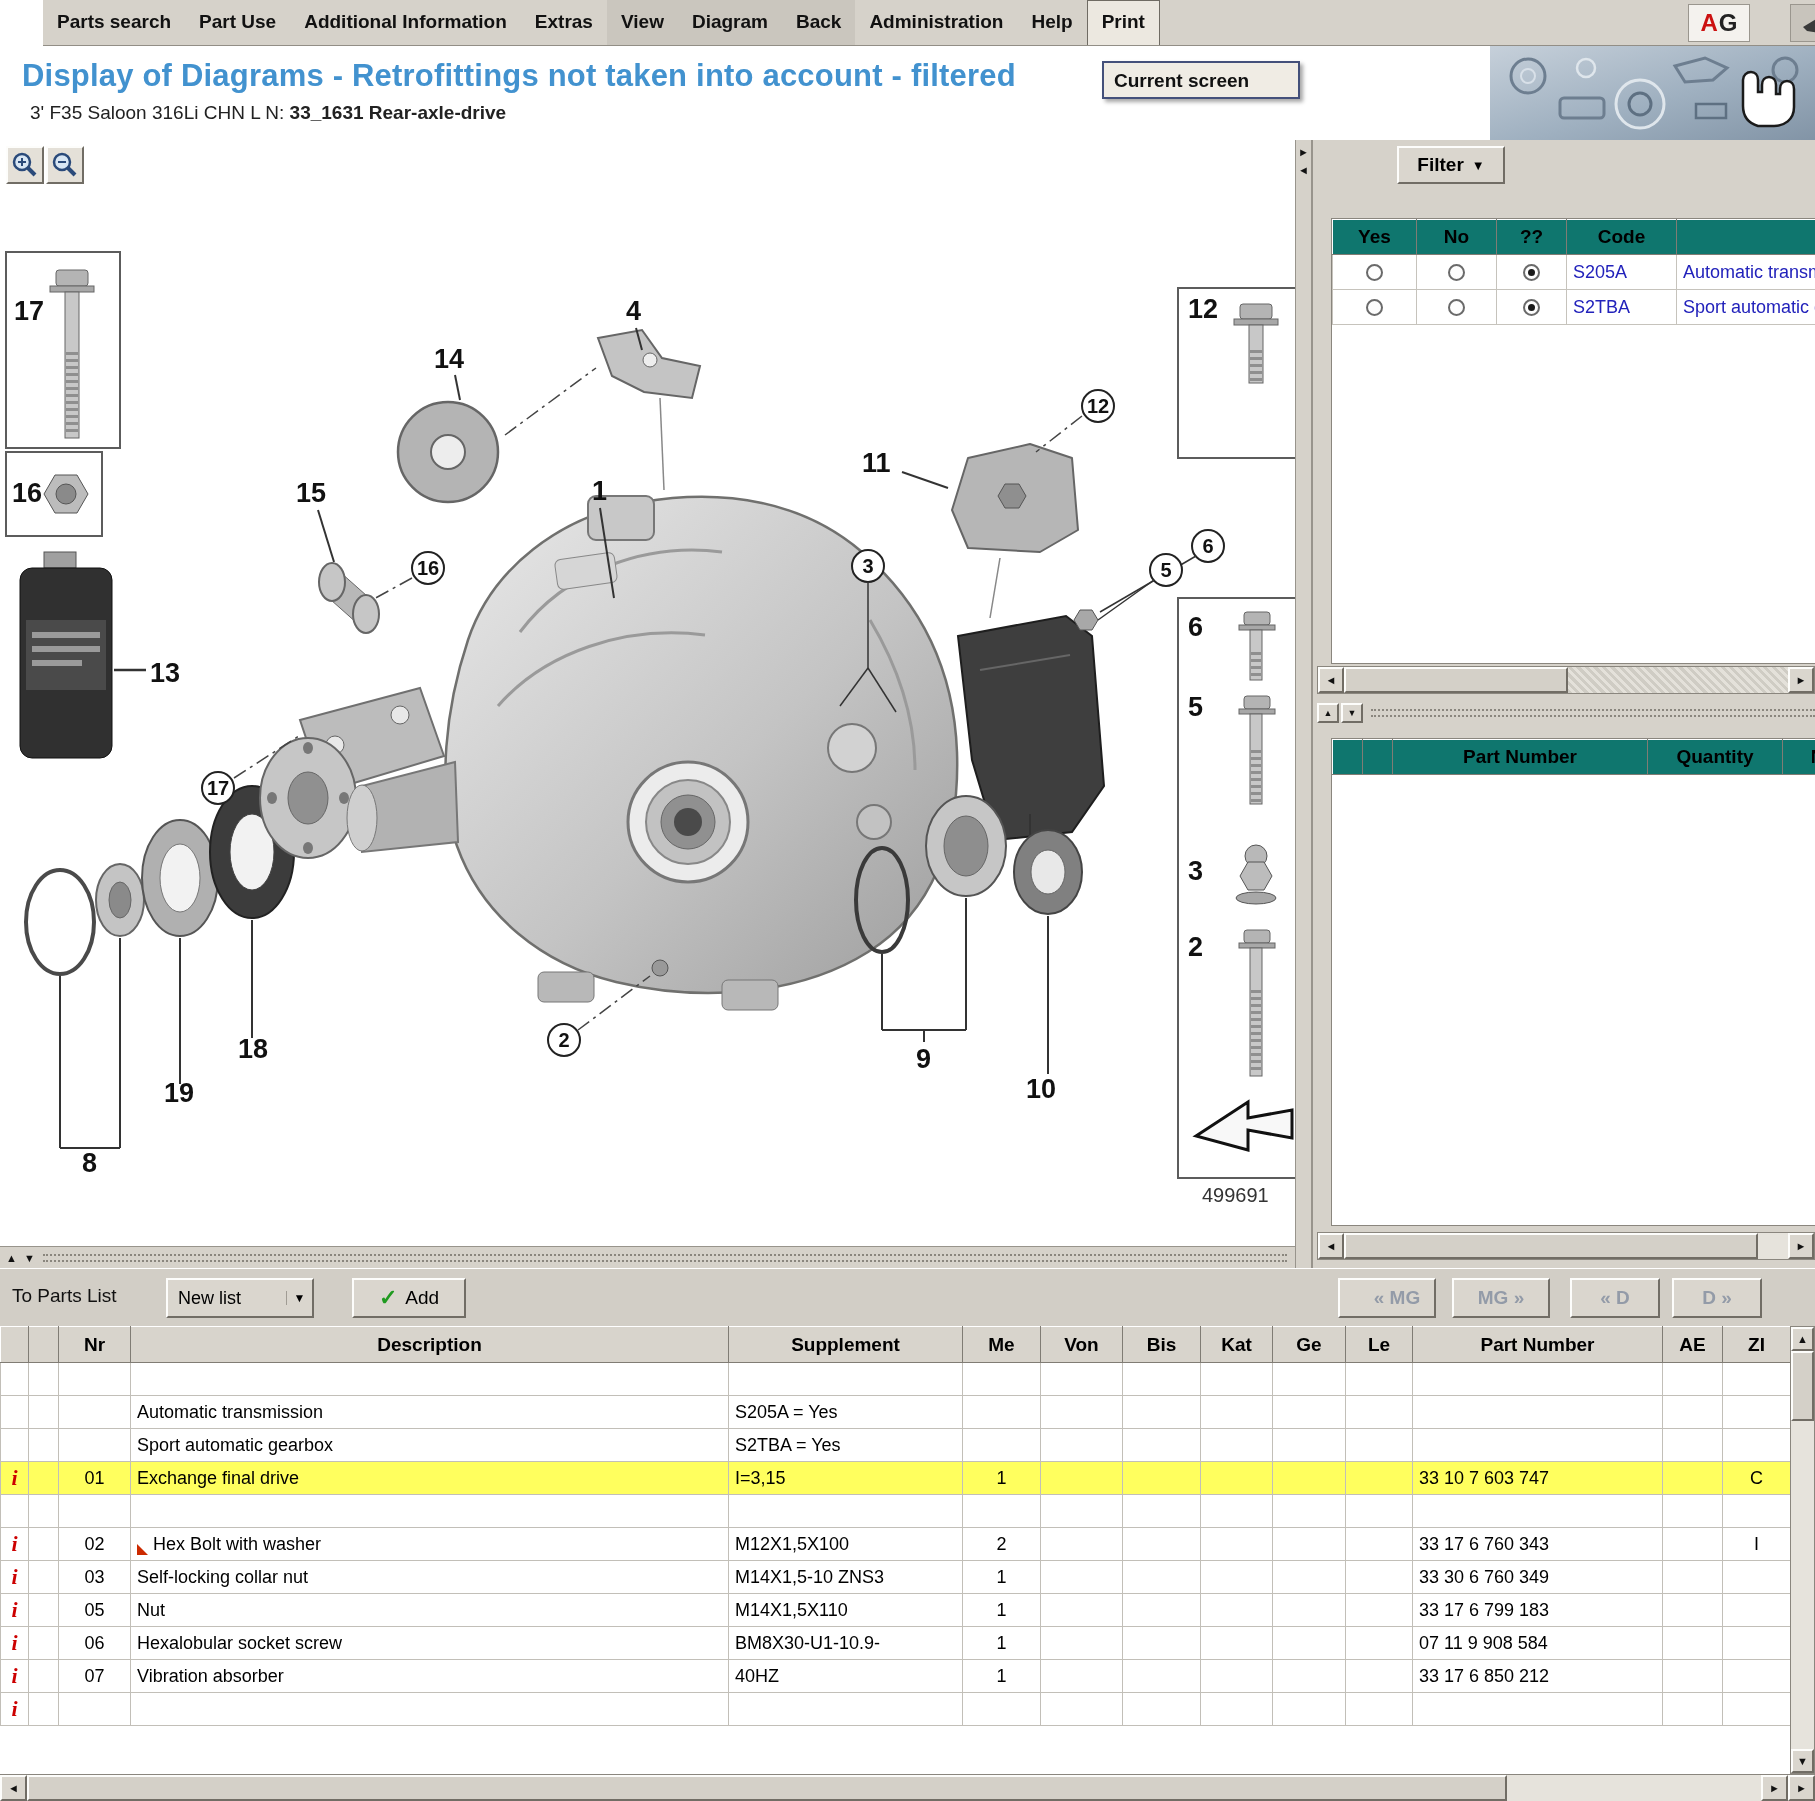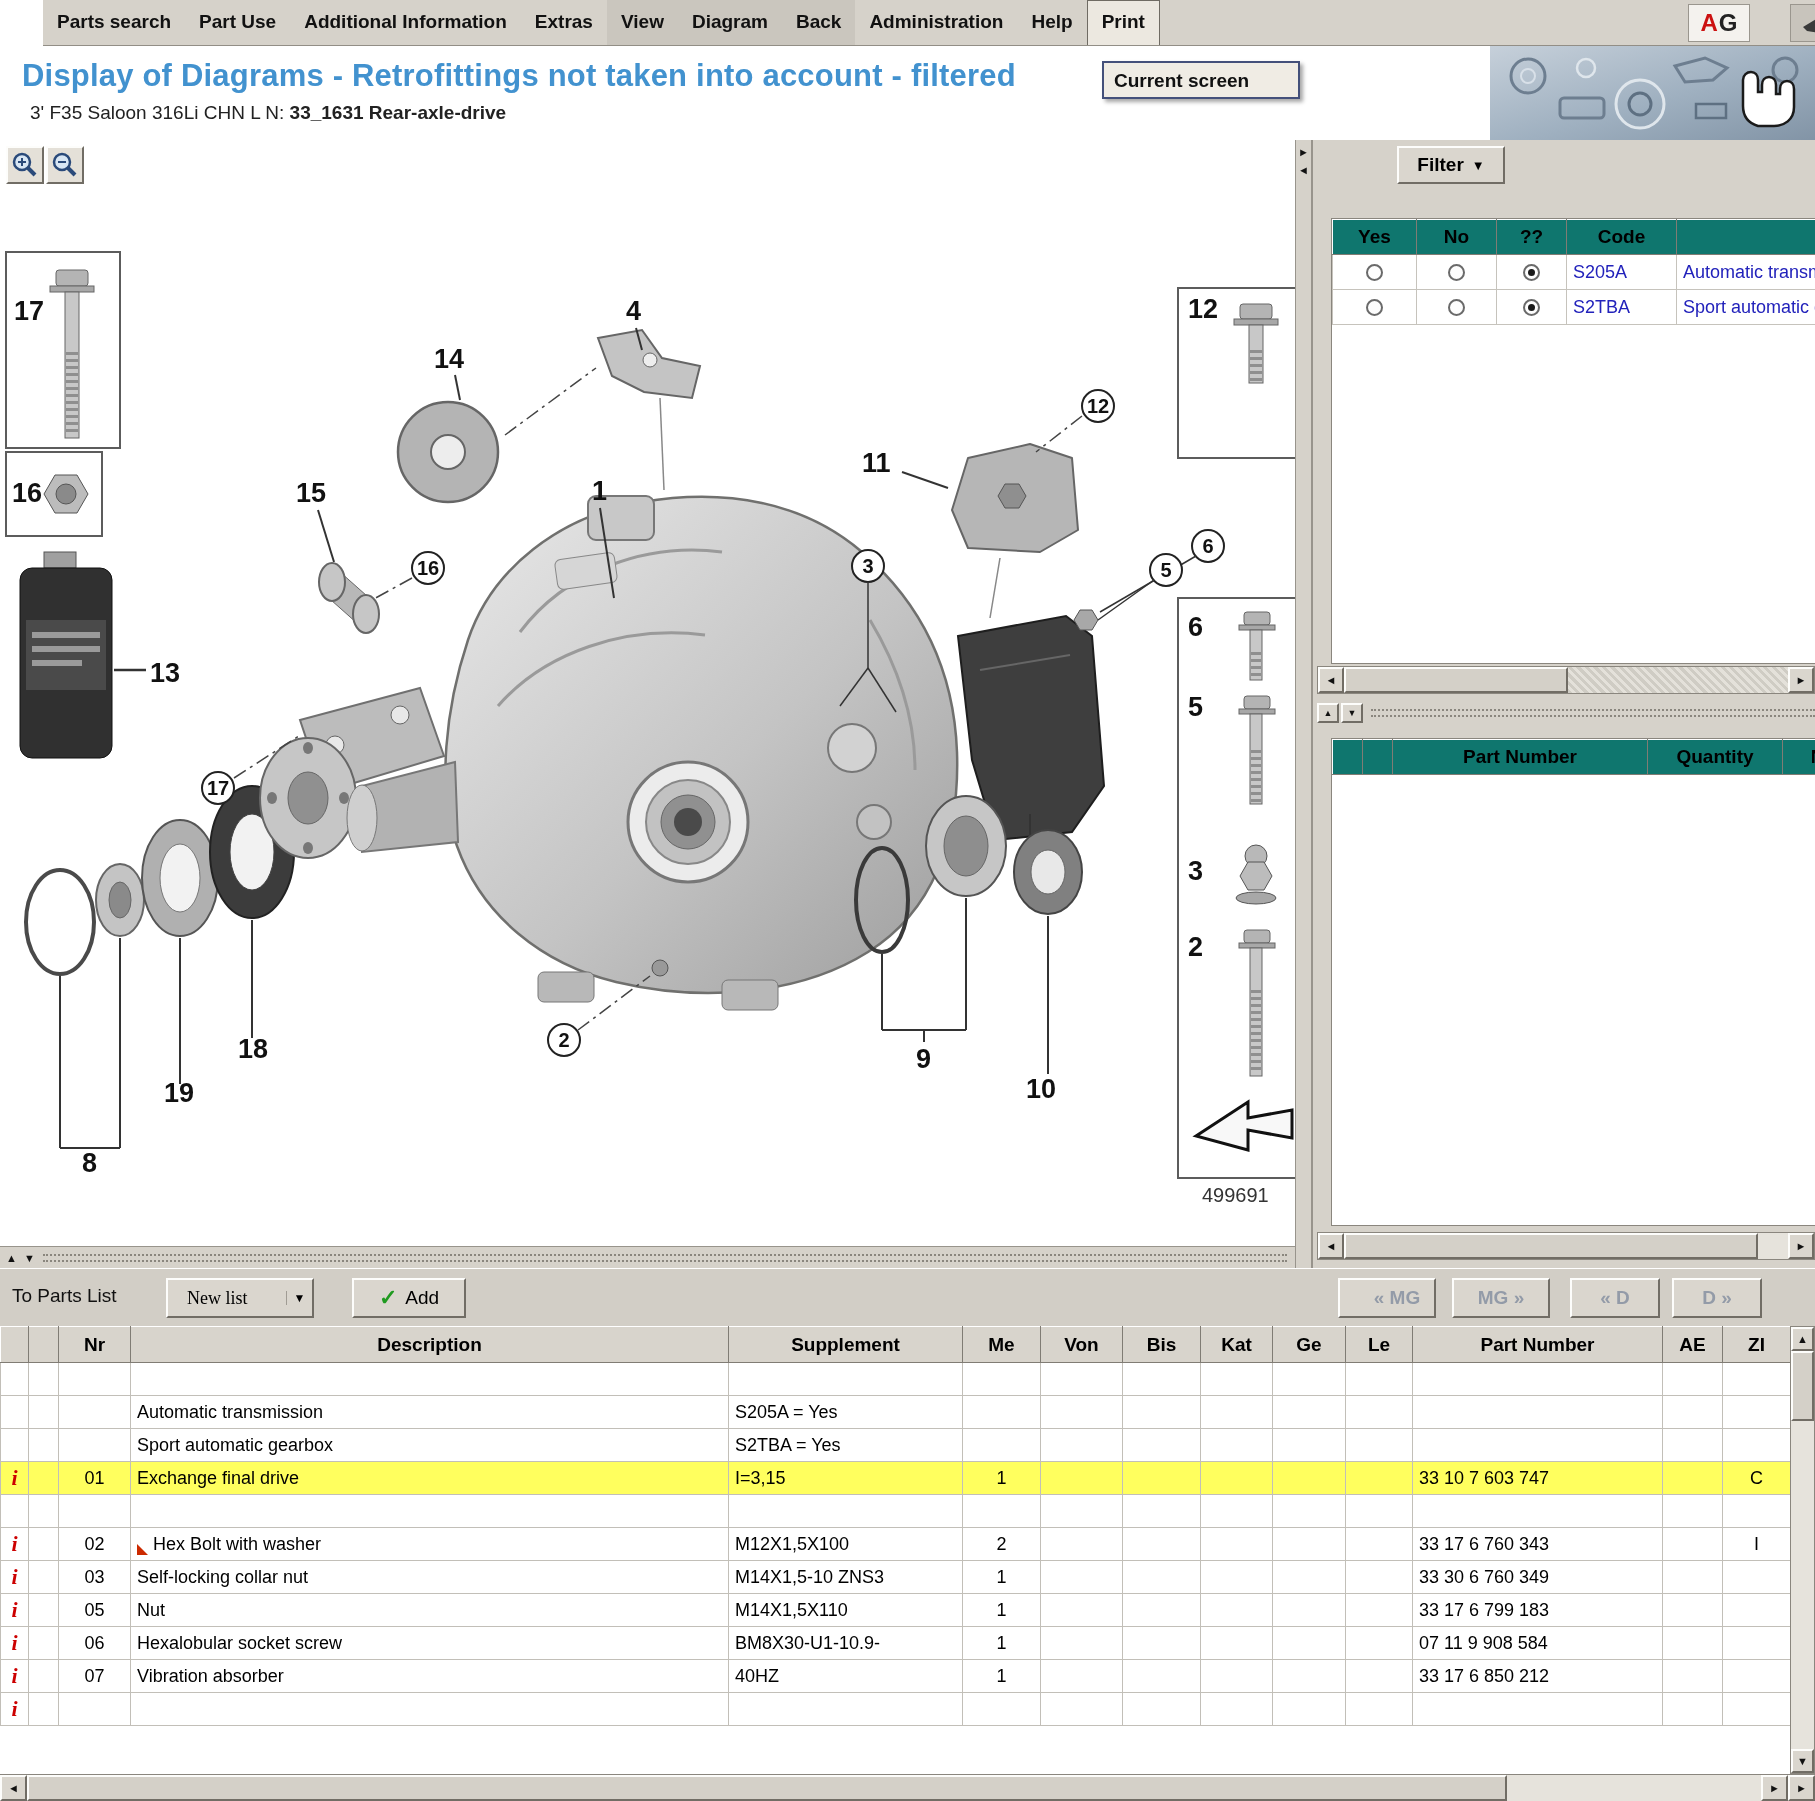--- a/index.html
+++ b/index.html
@@ -78,21 +78,21 @@
   .splitbar .sbtn { width:22px; height:20px; font-size:9px; margin-right:2px; }
   .splitbar .dots { flex:1; height:8px; border-top:2px dotted #8a867e; border-bottom:2px dotted #8a867e; margin-left:6px; }
   .flist2 { position:absolute; left:18px; top:598px; width:486px; height:488px; background:#fff; border:1px solid #8a867e; overflow:hidden; }
 
   
   .bottombar { position:absolute; left:0; top:1268px; width:1815px; height:58px; background:#d2cec6; border-top:1px solid #fff; z-index:5; }
   .bb-label { position:absolute; left:12px; top:16px; font-size:19px; color:#111; }
   .selbtn { position:absolute; left:166px; top:9px; width:148px; height:40px; background:#dad6ce;
     border-top:2px solid #fdfdfb; border-left:2px solid #fdfdfb; border-right:2px solid #716d65; border-bottom:2px solid #716d65;
     display:flex; align-items:center; font-size:18px; }
-  .selbtn .txt { flex:1; padding-left:19px;font-family:Liberation Serif, serif; }
+  .selbtn .txt { flex:1; padding-left:10px; }
   .selbtn .ar { width:26px; text-align:center; font-size:12px; border-left:1px solid #a09c94; }
   .addbtn { position:absolute; left:352px; top:9px; width:114px; height:40px; background:#dad6ce;
     border-top:2px solid #fdfdfb; border-left:2px solid #fdfdfb; border-right:2px solid #716d65; border-bottom:2px solid #716d65;
     display:flex; align-items:center; justify-content:center; gap:8px; font-size:19px; }
   .addbtn .chk { color:#1f9a1f; font-weight:bold; font-size:22px; }
   .navbtn { position:absolute; top:9px; height:40px; background:#dad6ce;
     border-top:2px solid #fdfdfb; border-left:2px solid #fdfdfb; border-right:2px solid #716d65; border-bottom:2px solid #716d65;
     display:flex; align-items:center; justify-content:center; font-size:19px; font-weight:bold; color:#939ba8; }
   .nb1{left:1338px;width:98px;padding-left:20px;} .nb2{left:1452px;width:98px;} .nb3{left:1570px;width:90px;} .nb4{left:1672px;width:90px;}
 

